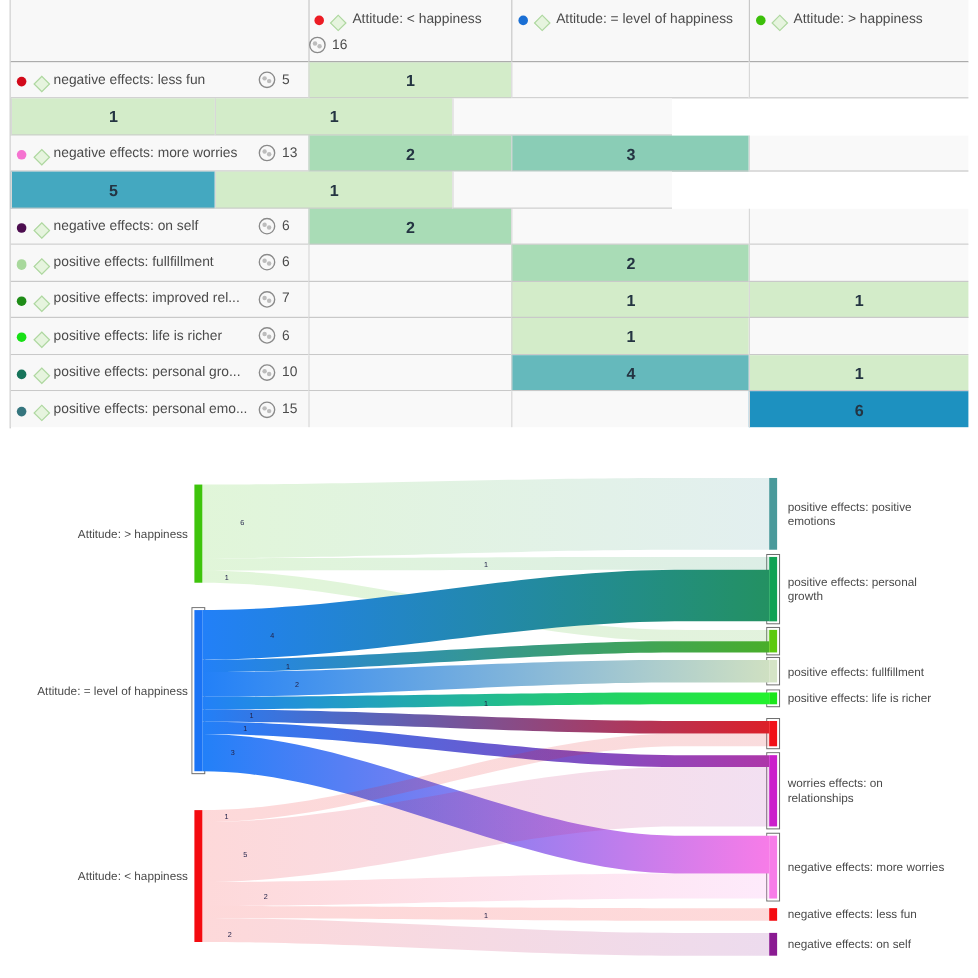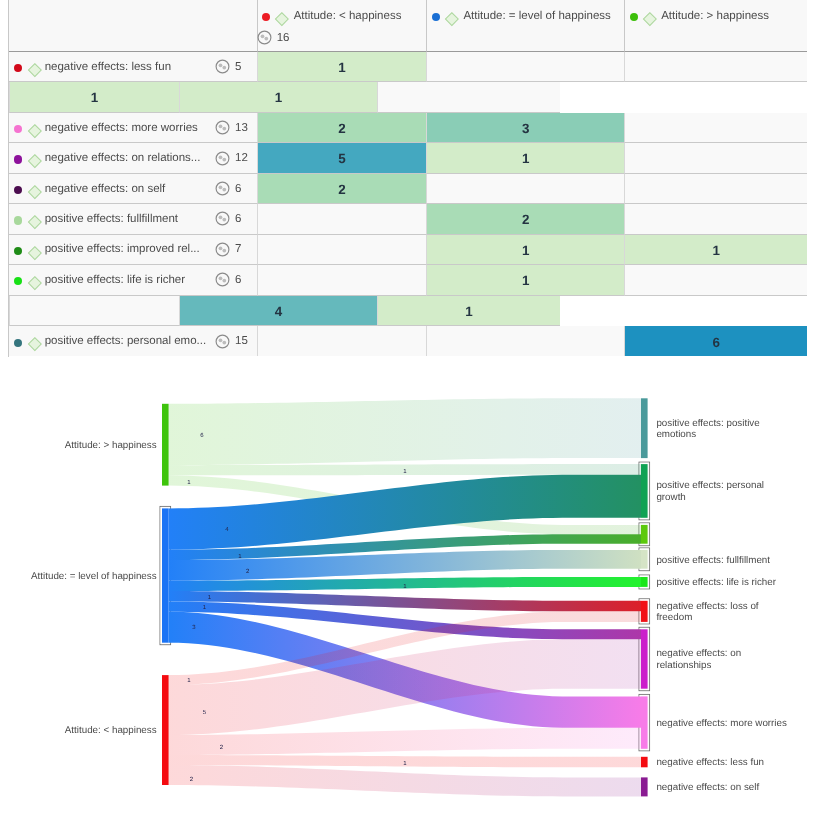--- a/index.html
+++ b/index.html
@@ -116,33 +116,20 @@
             <circle cx="9.3" cy="8.6" r="1.85" fill="#bcbcbc"></circle>
           </svg>
           <span class="cnt-num">13</span>
         </span>
       </div>
       <div class="mtx-cell val-cell" style="width:170px;height:30.45px;background:#a9dcb6">2</div>
       <div class="mtx-cell val-cell" style="width:198px;height:30.45px;background:#8acdb6">3</div>
       <div class="mtx-cell val-cell" style="width:183px;height:30.45px;background:#f9f9f9"></div>
     </div>
     <div class="mtx-row" style="top:143.35px;height:30.45px">
-      <div class="mtx-cell row-label" style="width:248px;height:30.45px">
-        <span class="dot" style="background:#8d129b"></span>
-        <span class="diamond"></span>
-        <span class="row-text">negative effects: on relations...</span>
-        <span class="row-cnt">
-          <svg class="ico-inst" width="15" height="15" viewBox="0 0 15 15">
-            <circle cx="7.5" cy="7.5" r="6.4" fill="none" stroke="#8a8a8a" stroke-width="1.15"></circle>
-            <circle cx="5.5" cy="6.3" r="1.85" fill="#bcbcbc"></circle>
-            <circle cx="9.3" cy="8.6" r="1.85" fill="#bcbcbc"></circle>
-          </svg>
-          <span class="cnt-num">12</span>
-        </span>
-      </div>
       <div class="mtx-cell val-cell" style="width:170px;height:30.45px;background:#44a8c0">5</div>
       <div class="mtx-cell val-cell" style="width:198px;height:30.45px;background:#d3ecc9">1</div>
       <div class="mtx-cell val-cell" style="width:183px;height:30.45px;background:#f9f9f9"></div>
     </div>
     <div class="mtx-row" style="top:173.8px;height:30.45px">
       <div class="mtx-cell row-label" style="width:248px;height:30.45px">
         <span class="dot" style="background:#4c0d4f"></span>
         <span class="diamond"></span>
         <span class="row-text">negative effects: on self</span>
         <span class="row-cnt">
@@ -206,20 +193,33 @@
             <circle cx="9.3" cy="8.6" r="1.85" fill="#bcbcbc"></circle>
           </svg>
           <span class="cnt-num">6</span>
         </span>
       </div>
       <div class="mtx-cell val-cell" style="width:170px;height:30.45px;background:#f9f9f9"></div>
       <div class="mtx-cell val-cell" style="width:198px;height:30.45px;background:#d3ecc9">1</div>
       <div class="mtx-cell val-cell" style="width:183px;height:30.45px;background:#f9f9f9"></div>
     </div>
     <div class="mtx-row" style="top:295.6px;height:30.45px">
+      <div class="mtx-cell row-label" style="width:248px;height:30.45px">
+        <span class="dot" style="background:#17745a"></span>
+        <span class="diamond"></span>
+        <span class="row-text">positive effects: personal gro...</span>
+        <span class="row-cnt">
+          <svg class="ico-inst" width="15" height="15" viewBox="0 0 15 15">
+            <circle cx="7.5" cy="7.5" r="6.4" fill="none" stroke="#8a8a8a" stroke-width="1.15"></circle>
+            <circle cx="5.5" cy="6.3" r="1.85" fill="#bcbcbc"></circle>
+            <circle cx="9.3" cy="8.6" r="1.85" fill="#bcbcbc"></circle>
+          </svg>
+          <span class="cnt-num">10</span>
+        </span>
+      </div>
       <div class="mtx-cell val-cell" style="width:170px;height:30.45px;background:#f9f9f9"></div>
       <div class="mtx-cell val-cell" style="width:198px;height:30.45px;background:#65b9bc">4</div>
       <div class="mtx-cell val-cell" style="width:183px;height:30.45px;background:#d3ecc9">1</div>
     </div>
     <div class="mtx-row last" style="top:326.05px;height:30.45px">
       <div class="mtx-cell row-label" style="width:248px;height:30.45px">
         <span class="dot" style="background:#35757e"></span>
         <span class="diamond"></span>
         <span class="row-text">positive effects: personal emo...</span>
         <span class="row-cnt">
@@ -360,18 +360,17 @@
       <text class="lnknum" x="405" y="764.8" text-anchor="middle">1</text>
       <text class="lnknum" x="191.4" y="780.5" text-anchor="middle">2</text>
     </svg>
     <div class="snk-label left" style="right:658.4px;top:446.00000000000006px;transform:translateY(-50%)">Attitude: &gt; happiness</div>
     <div class="snk-label left" style="right:658.4px;top:576.8499999999999px;transform:translateY(-50%)">Attitude: = level of happiness</div>
     <div class="snk-label left" style="right:658.4px;top:731.3499999999999px;transform:translateY(-50%)">Attitude: &lt; happiness</div>
     <div class="snk-label right" style="left:656.4px;top:429.50000000000006px;transform:translateY(-50%)">positive effects: positive emotions</div>
     <div class="snk-label right" style="left:656.4px;top:492.25px;transform:translateY(-50%)">positive effects: personal growth</div>
     <div class="snk-label right" style="left:656.4px;top:560.5999999999999px;transform:translateY(-50%)">positive effects: fullfillment</div>
     <div class="snk-label right" style="left:656.4px;top:583.25px;transform:translateY(-50%)">positive effects: life is richer</div>
-    <div class="snk-label right" style="left:656.4px;top:612.6499999999999px;transform:translateY(-50%)">negative effects: loss of freedom</div>
-    <div class="snk-label right" style="left:656.4px;top:660.3px;transform:translateY(-50%)">negative effects: on relationships</div>
+    <div class="snk-label right" style="left:656.4px;top:660.3px;transform:translateY(-50%)">worries effects: on relationships</div>
     <div class="snk-label right" style="left:656.4px;top:723.8999999999999px;transform:translateY(-50%)">negative effects: more worries</div>
     <div class="snk-label right" style="left:656.4px;top:763.3499999999999px;transform:translateY(-50%)">negative effects: less fun</div>
     <div class="snk-label right" style="left:656.4px;top:788.1999999999999px;transform:translateY(-50%)">negative effects: on self</div>
   </div>
 
 </body></html>

